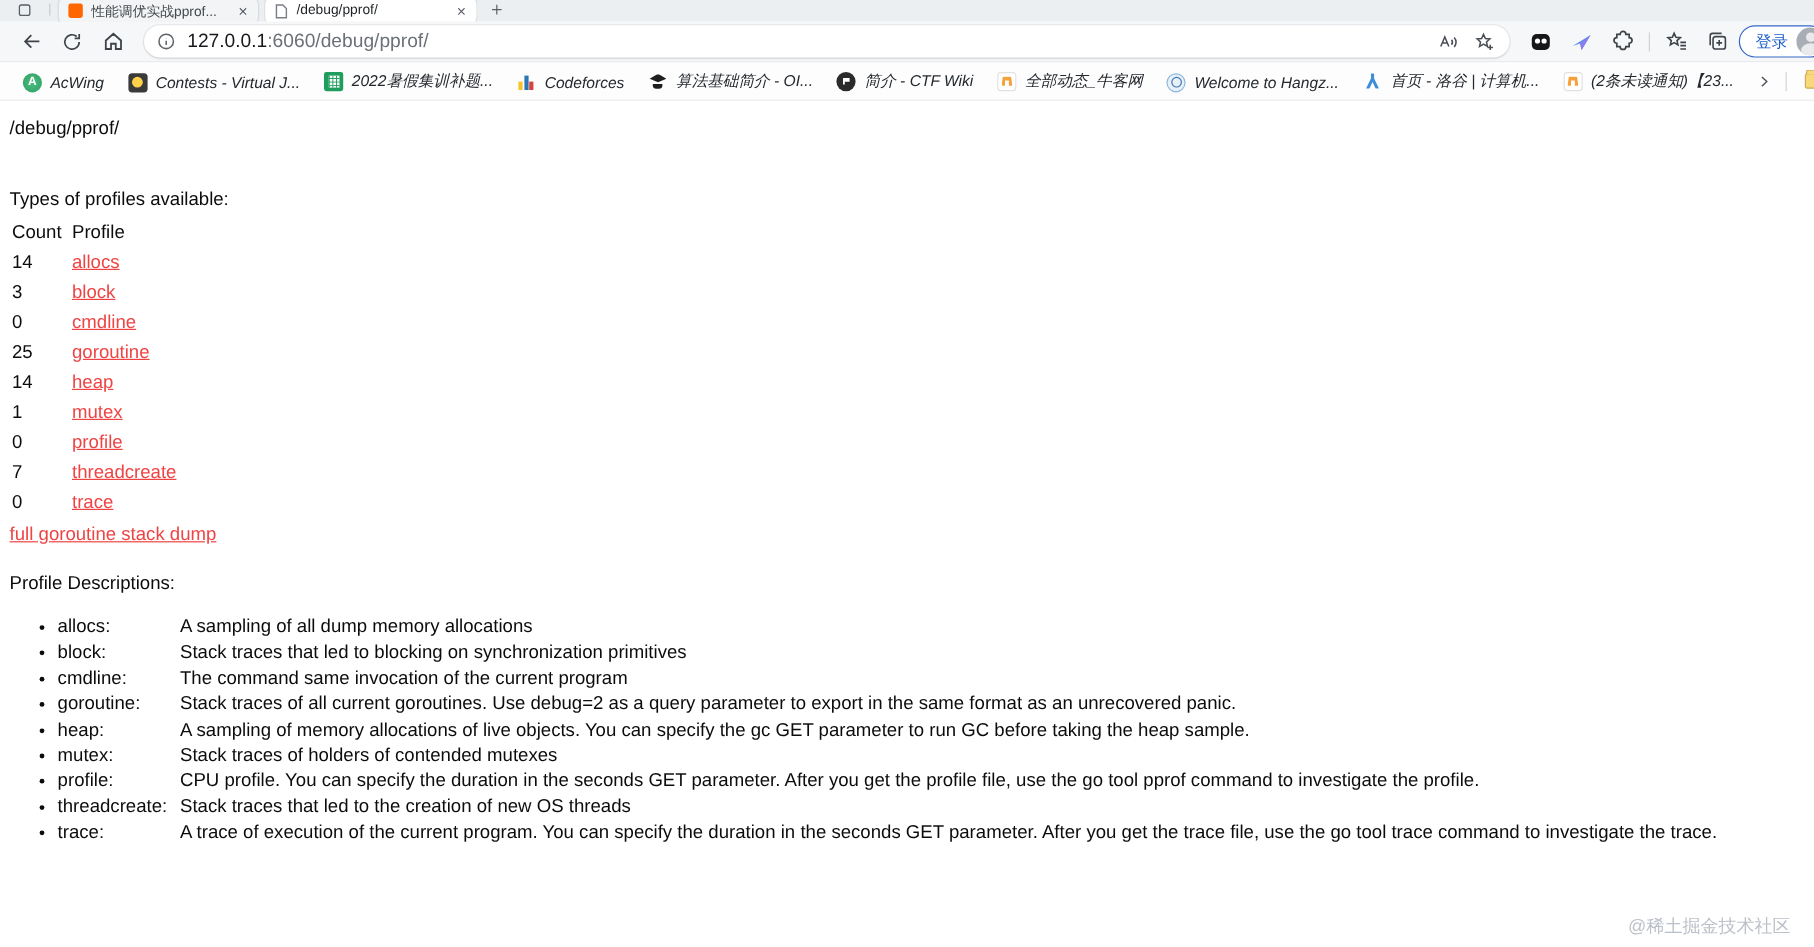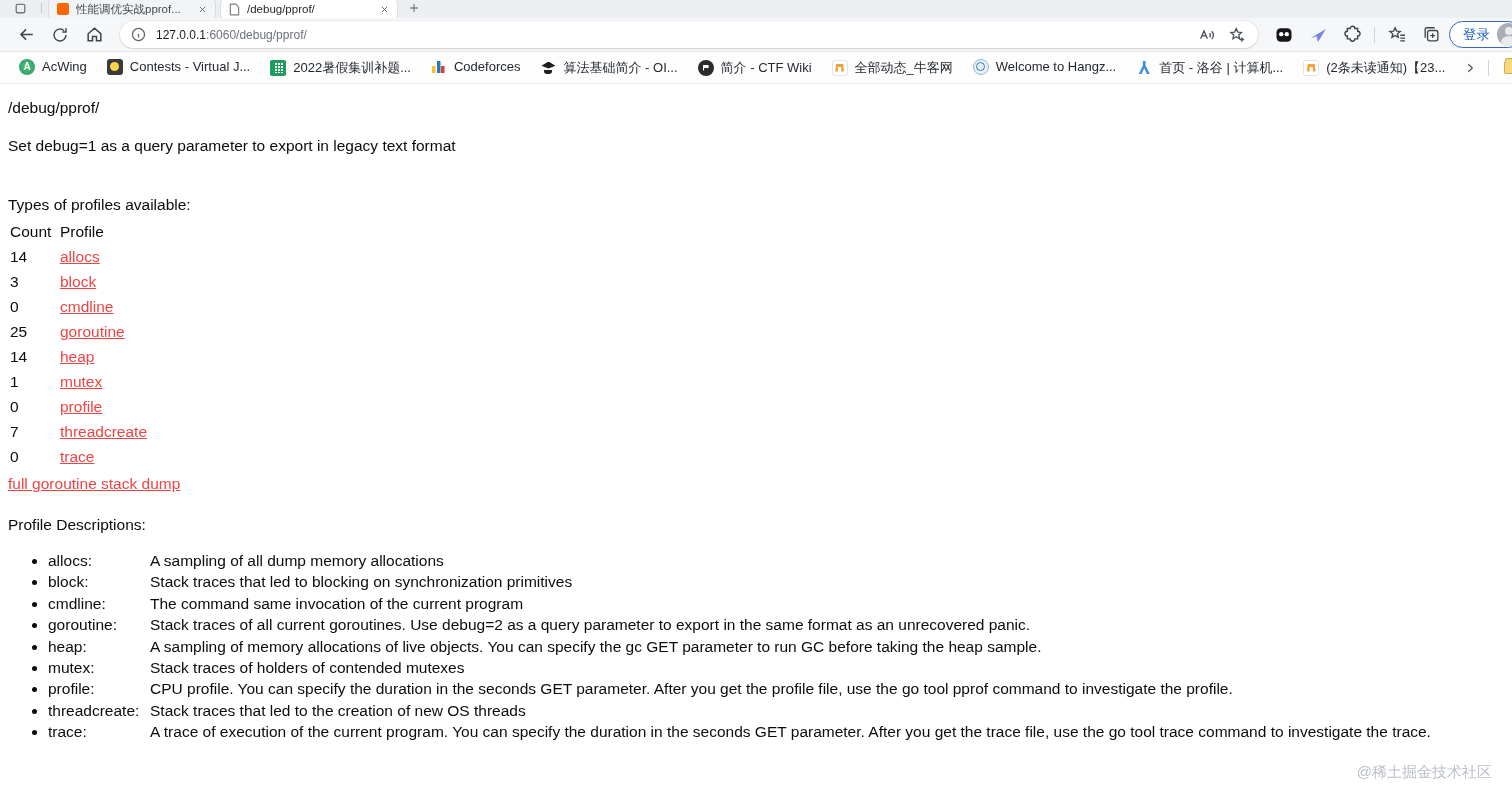--- a/index.html
+++ b/index.html
@@ -31,39 +31,39 @@
     height:34px; background:#f6f7f9; border-bottom:1px solid #e6e8eb;
     display:flex; align-items:center; padding:0 10px; gap:2px;
   }
   .tbtn { width:32px; height:28px; display:flex; align-items:center; justify-content:center; border-radius:6px; flex:none; }
   .addr {
     flex:1; height:27px; background:#fff; border-radius:14px; margin:0 8px;
     display:flex; align-items:center; padding:0 6px 0 10px;
     box-shadow:0 1px 2px rgba(0,0,0,.10), 0 0 0 1px #e8eaed;
     min-width:0;
   }
-  .url { font-size:12px; margin-left:9px; color:#17191c; white-space:nowrap; overflow:hidden; flex:1; }
+  .url { font-size:16px; margin-left:9px; color:#17191c; white-space:nowrap; overflow:hidden; flex:1; }
   .url .path { color:#6c7178; }
   .abtn { width:30px; height:24px; display:flex; align-items:center; justify-content:center; border-radius:5px; flex:none; }
   .vsep { width:1px; height:16px; background:#d0d3d7; margin:0 4px; flex:none; }
   .login {
     height:27px; border:1.5px solid #3668c9; border-radius:15px; flex:none;
     display:flex; align-items:center; gap:7px; padding:0 1px 0 13px;
     color:#1b5bc8; font-size:13.5px; margin-right:-20px; background:#fff;
   }
   .avatar { width:23px; height:23px; border-radius:50%; background:#a9aeb6; position:relative; overflow:hidden; flex:none; }
   .avatar::before { content:""; position:absolute; left:7.5px; top:4px; width:8px; height:8px; border-radius:50%; background:#e9eaec; }
   .avatar::after  { content:""; position:absolute; left:3.5px; top:13px; width:16px; height:12px; border-radius:50%; background:#e9eaec; }
   
   .bookmarks {
     height:32px; background:#fdfdfe; border-bottom:1px solid #ebebeb;
     display:flex; align-items:center; padding:0 10px; gap:2px;
     font-size:13px; color:#24292e; overflow:hidden;
   }
-  .bmlist { display:flex; align-items:flex-start; gap:2px; }
+  .bmlist { display:flex; align-items:flex-end; gap:2px;font-style:italic; }
   .bm { display:flex; align-items:center; gap:7px; padding:4px 9px; border-radius:5px; white-space:nowrap; flex:none; }
   .bmspacer { flex:1; }
   .bicon { width:16px; height:16px; border-radius:3px; position:relative; flex:none;
            display:flex; align-items:center; justify-content:center;
            font:700 10px/1 "Liberation Sans",sans-serif; }
   [data-kind="acwing"] { background:radial-gradient(circle,#49bd80,#2f9d63); border-radius:50%; color:#fff; }
   [data-kind="acwing"]::before { content:"A"; }
   [data-kind="vjudge"] { background:#3a3a3a; }
   [data-kind="vjudge"]::before { content:""; width:9px; height:9px; border-radius:50%; background:#ffd24a; }
   [data-kind="sheet"] { background:#1f9d5d; border-radius:2px; }
@@ -280,21 +280,20 @@
   </span>
   <span class="vsep"></span>
   <div class="bm">
     <span class="folderic"></span>
 
   </div>
 </div>
 
 <div class="content">
   <p class="p-title">/debug/pprof/</p>
-  <p class="p-sub">Set debug=1 as a query parameter to export in legacy text format</p>
   <p class="p-types">Types of profiles available:</p>
 
   <table class="ptable">
     <thead>
       <tr>
         <td>Count</td>
         <td>Profile</td>
       </tr>
     </thead>
     <tbody>

